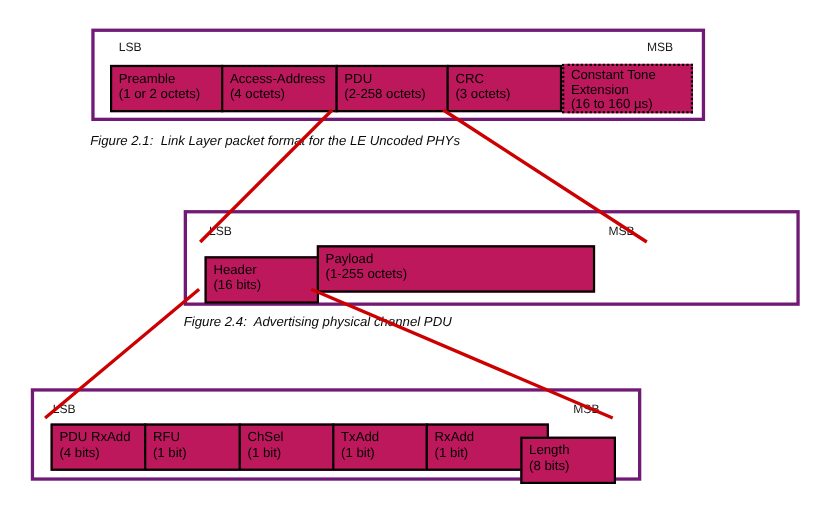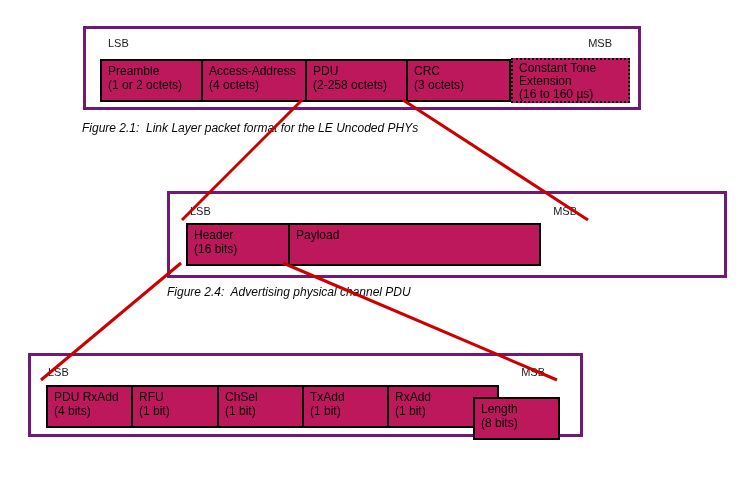--- a/index.html
+++ b/index.html
@@ -92,26 +92,27 @@
       <div>Extension</div>
       <div>(16 to 160 µs)</div>
     </div>
   </div>
   <div class="caption" style="left:82px; top:121px;">Figure 2.1:  Link Layer packet format for the LE Uncoded PHYs</div>
 
   <div class="fig" style="left:167px; top:191px; width:560px; height:87px;">
     <span class="endlabel" style="left:20px; top:11px;">LSB</span>
     <span class="endlabel" style="right:147px; top:11px;">MSB</span>
 
-    <div class="field" style="left:16px; top:29px; width:104px;">
+    <div class="field" style="left:16px; top:39px; width:104px;">
       <div>Header</div>
       <div>(16 bits)</div>
     </div>
     <div class="field" style="left:118px; top:29px; width:253px;">
       <div>Payload</div>
+      <div>(1-255 octets)</div>
     </div>
   </div>
   <div class="caption" style="left:167px; top:285px;">Figure 2.4:  Advertising physical channel PDU</div>
 
   <div class="fig" style="left:28px; top:353px; width:555px; height:84px;">
     <span class="endlabel" style="left:17px; top:10px;">LSB</span>
     <span class="endlabel" style="right:35px; top:10px;">MSB</span>
 
     <div class="field" style="left:15px; top:29px; width:87px;">
       <div>PDU RxAdd</div>

